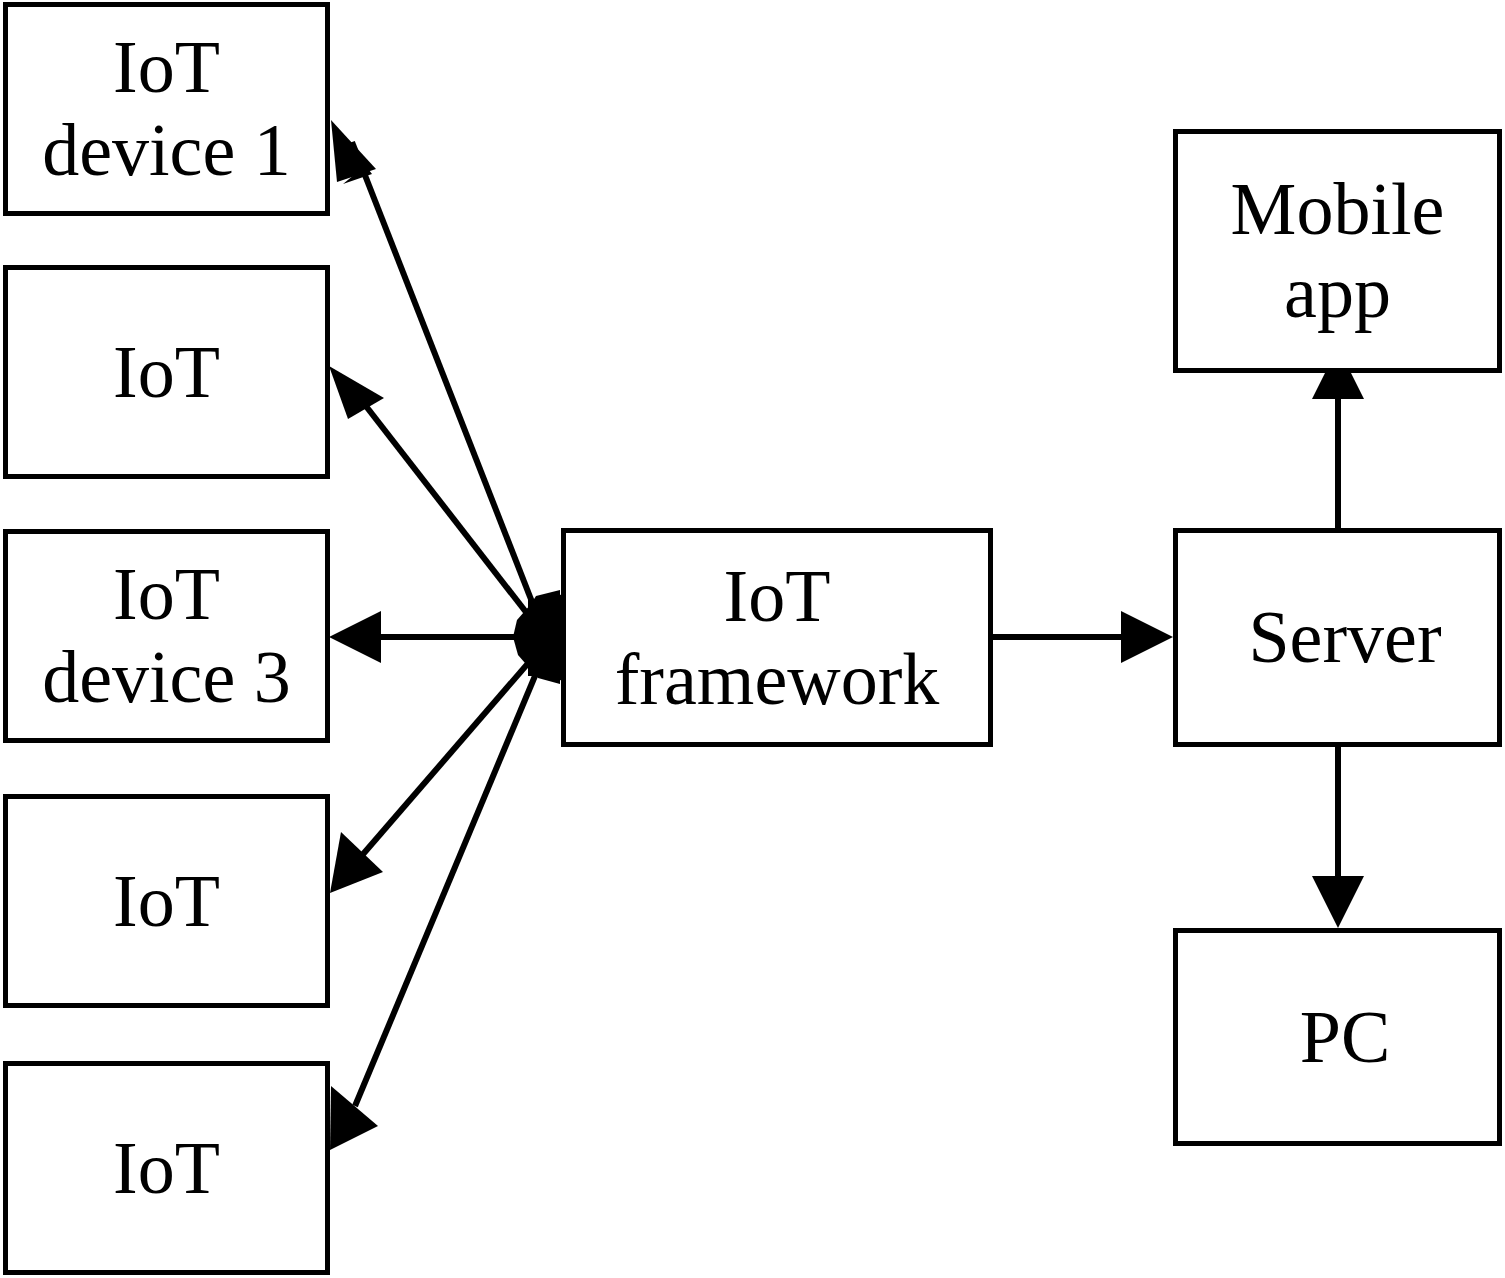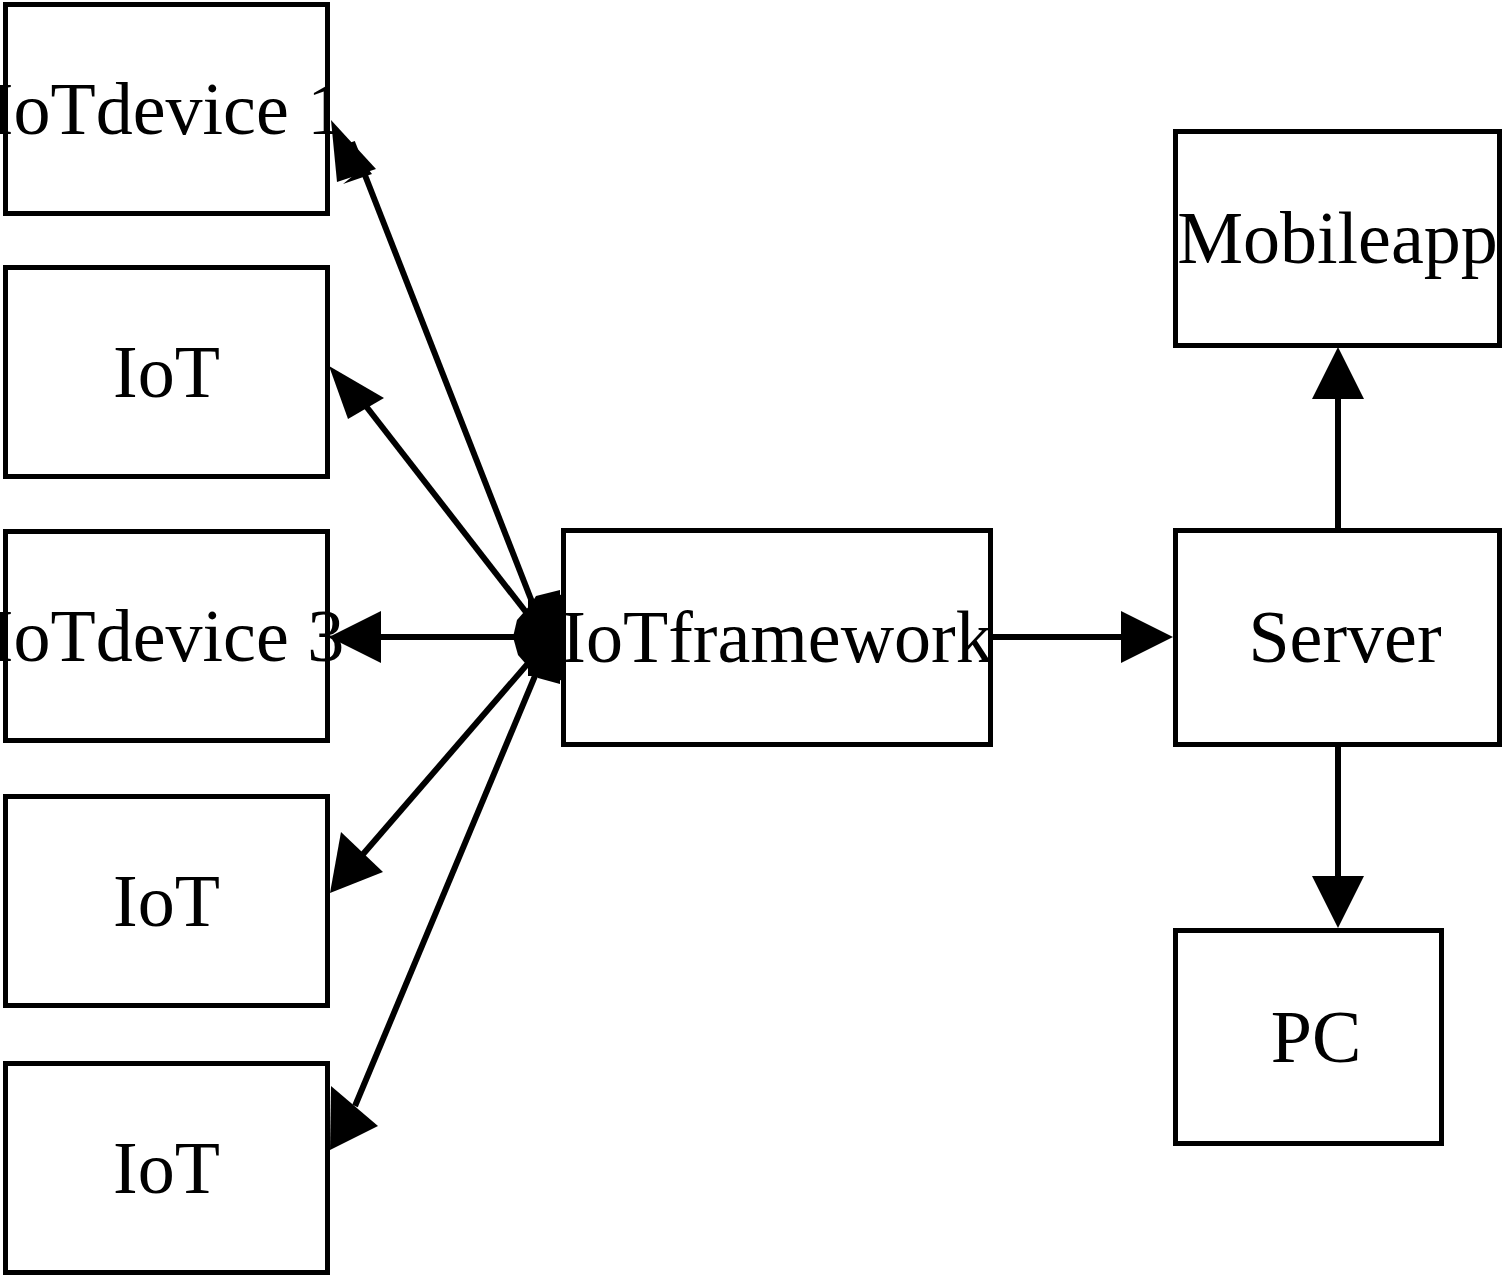--- a/index.html
+++ b/index.html
@@ -17,21 +17,21 @@
     height: 1278px;
     background: #ffffff;
     overflow: hidden;
   }
   .node-box {
     position: absolute;
     box-sizing: border-box;
     border: 5px solid #000000;
     background: #ffffff;
     display: flex;
-    flex-direction: row;
+    flex-direction: column;
     align-items: center;
     justify-content: center;
     color: #000000;
     font-family: "Liberation Serif", "DejaVu Serif", serif;
     font-size: 74px;
     line-height: 1.12;
     white-space: nowrap;
     z-index: 3;
   }
   .node-box .line-1,
@@ -143,26 +143,26 @@
 
   <div class="node-box" style="left:3px; top:1061px; width:327px; height:214px;">
     <span class="line-1">IoT</span>
   </div>
 
   <div class="node-box" style="left:561px; top:528px; width:432px; height:219px;">
     <span class="line-1">IoT</span>
     <span class="line-2">framework</span>
   </div>
 
-  <div class="node-box" style="left:1173px; top:129px; width:329px; height:219px;">
+  <div class="node-box" style="left:1173px; top:129px; width:329px; height:244px;">
     <span class="line-1">Mobile</span>
     <span class="line-2">app</span>
   </div>
 
   <div class="node-box single-line" style="left:1173px; top:528px; width:329px; height:219px;">
     <span class="line-1">Server</span>
   </div>
 
-  <div class="node-box single-line" style="left:1173px; top:928px; width:271px; height:218px;">
+  <div class="node-box single-line" style="left:1173px; top:928px; width:329px; height:218px;">
     <span class="line-1">PC</span>
   </div>
 
 </div>
 
 </body></html>

